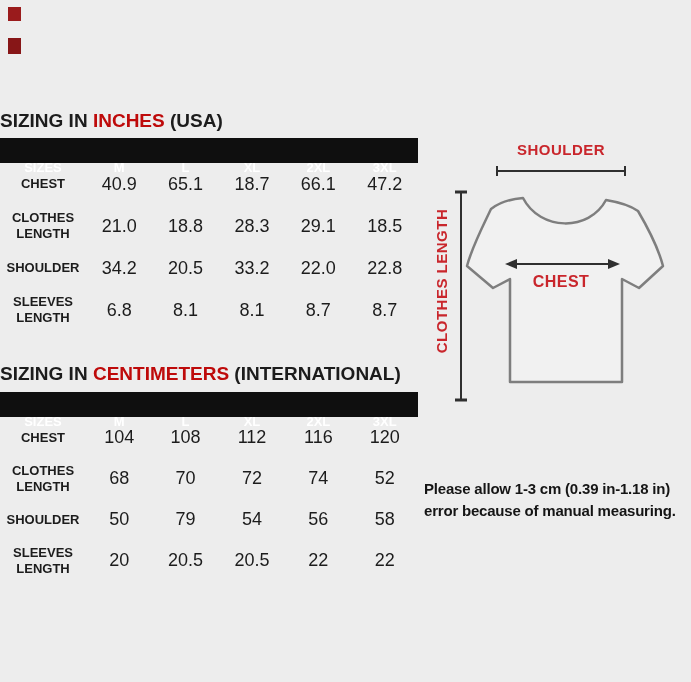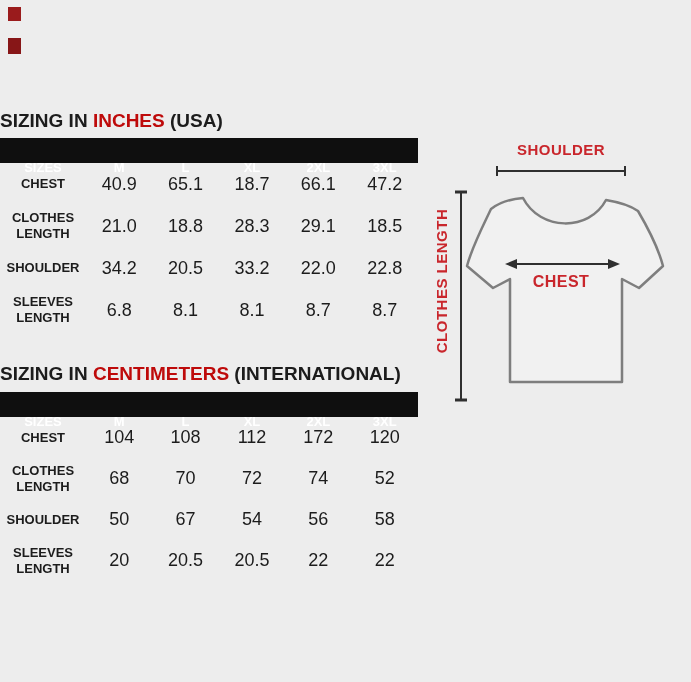--- a/index.html
+++ b/index.html
@@ -115,35 +115,35 @@
     <div class="header-cell">2XL</div>
     <div class="header-cell">3XL</div>
   </div>
 
   <div class="size-grid cm-body">
     <div class="body-row">
       <div class="row-label">CHEST</div>
       <div class="row-value">104</div>
       <div class="row-value">108</div>
       <div class="row-value">112</div>
-      <div class="row-value">172</div>
+      <div class="row-value">116</div>
       <div class="row-value">120</div>
     </div>
     <div class="body-row">
       <div class="row-label">CLOTHES LENGTH</div>
       <div class="row-value">68</div>
       <div class="row-value">70</div>
       <div class="row-value">72</div>
       <div class="row-value">74</div>
       <div class="row-value">52</div>
     </div>
     <div class="body-row">
       <div class="row-label">SHOULDER</div>
       <div class="row-value">50</div>
-      <div class="row-value">67</div>
+      <div class="row-value">79</div>
       <div class="row-value">54</div>
       <div class="row-value">56</div>
       <div class="row-value">58</div>
     </div>
     <div class="body-row">
       <div class="row-label">SLEEVES LENGTH</div>
       <div class="row-value">20</div>
       <div class="row-value">20.5</div>
       <div class="row-value">20.5</div>
       <div class="row-value">22</div>
@@ -172,14 +172,18 @@
     <g stroke="#2f2f2f" stroke-width="2" fill="#2f2f2f">
       <line x1="62" y1="79" x2="163" y2="79"></line>
       <polygon points="55,79 67,74 67,84" stroke="none"></polygon>
       <polygon points="170,79 158,74 158,84" stroke="none"></polygon>
     </g>
   </svg>
 
   <div class="chest-label">CHEST</div>
   <div class="clothes-length-label">CLOTHES LENGTH</div>
 
+  <div class="note">
+    <div>Please allow 1-3 cm (0.39 in-1.18 in)</div>
+    <div>error because of manual measuring.</div>
+  </div>
 
 </div>
 
 </body></html>

